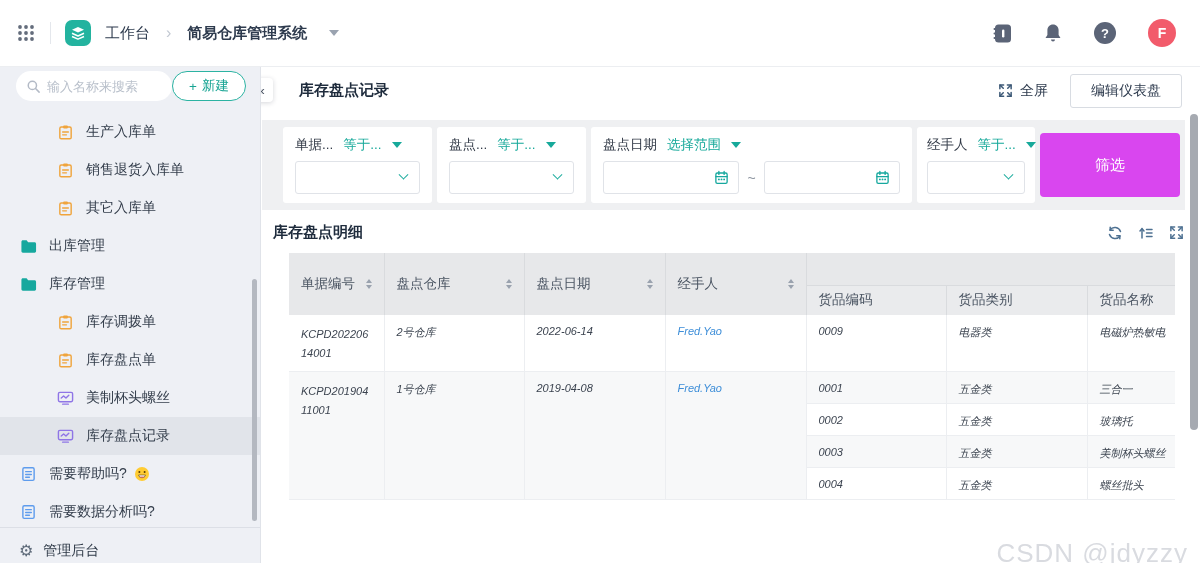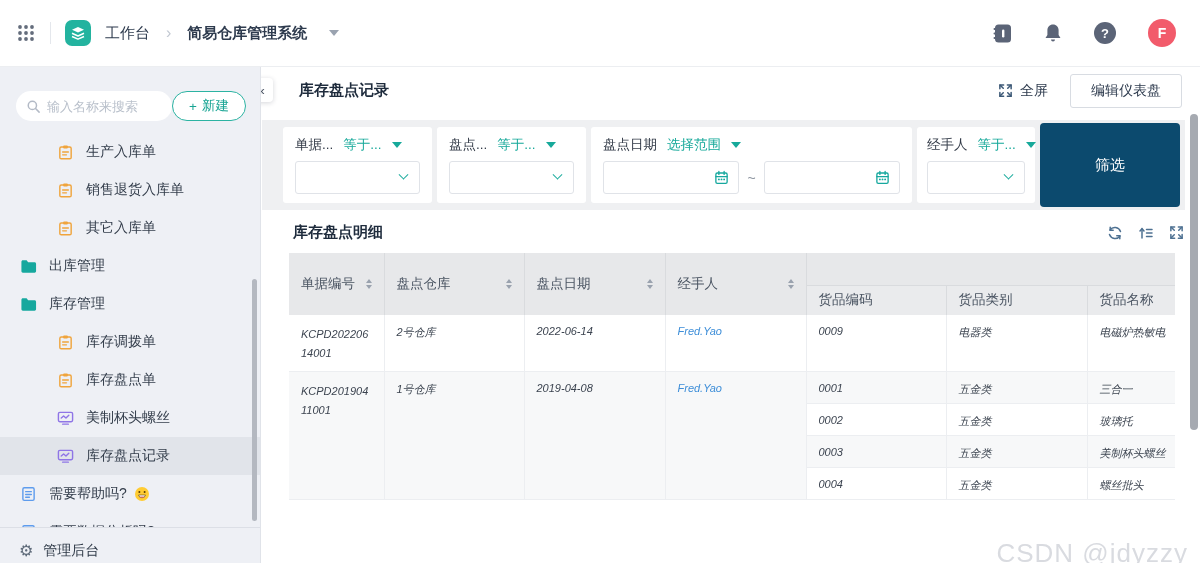--- a/index.html
+++ b/index.html
@@ -17,21 +17,21 @@
   .tb-caret { width:0;height:0;border-left:5px solid transparent;border-right:5px solid transparent;border-top:6px solid #9aa3b0; margin-left:8px; }
   .tb-right { display:flex; align-items:center; gap:32px; }
   .help-badge { width:22px;height:22px;border-radius:50%;background:#5b6477;color:#fff;display:flex;align-items:center;justify-content:center;font-size:13px;font-weight:700; }
   .avatar { width:28px;height:28px;border-radius:50%;background:#f25b6b;color:#fff;display:flex;align-items:center;justify-content:center;font-size:14px;font-weight:700; }
 
   
   .layout { display:flex; height:506px; }
 
   
   .sidebar { position:relative; width:261px; min-width:261px; background:#eef0f5; border-right:1px solid #e0e3e9; overflow:hidden; }
-  .side-top { display:flex; align-items:flex-end; padding:24px 14px 12px 16px; }
+  .side-top { display:flex; align-items:flex-end; padding:4px 14px 12px 16px; }
   .search-pill { flex:1; height:30px; background:#fff; border-radius:15px; display:flex; align-items:center; padding:0 10px; gap:6px; }
   .search-pill input { border:none; outline:none; width:100px; font-size:13px; color:#333; background:transparent; }
   .search-pill input::placeholder { color:#b9c0cb; }
   .new-btn { height:30px; padding:0 16px; border:1px solid #2cb3a2; color:#17a493; border-radius:15px; background:#fff; display:flex; align-items:center; gap:5px; font-size:13.5px; cursor:pointer; }
   .side-menu { }
   .side-item { height:38px; display:flex; align-items:center; cursor:pointer; }
   .side-item.indent0 { padding-left:19px; }
   .side-item.indent1 { padding-left:56px; }
   .side-item.selected { background:#e1e4ea; }
   .s-icon { width:18px; height:18px; display:flex; align-items:center; justify-content:center; }
@@ -59,25 +59,25 @@
   .f-card.w-small { width:118px; padding:9px 10px; }
   .f-labelrow { display:flex; align-items:center; gap:10px; font-size:13.5px; }
   .f-label { color:#333b48; white-space:nowrap; }
   .f-op { color:#17a99a; white-space:nowrap; }
   .f-caret { width:0;height:0;border-left:5px solid transparent;border-right:5px solid transparent;border-top:6px solid #17a99a; }
   .f-select { height:33px; border:1px solid #e0e3e8; border-radius:3px; display:flex; align-items:center; justify-content:flex-end; padding:0 12px; background:#fff; cursor:pointer; }
   .chev { width:7px; height:7px; border-right:1.6px solid #19ab9c; border-bottom:1.6px solid #19ab9c; transform:rotate(45deg) translate(-2px,-2px); }
   .f-dates { display:flex; align-items:center; gap:8px; }
   .f-dateinput { flex:1; height:33px; border:1px solid #e0e3e8; border-radius:3px; display:flex; align-items:center; justify-content:flex-end; padding:0 9px; background:#fff; cursor:pointer; }
   .f-tilde { color:#8a929e; }
-  .filter-btn { width:140px; height:84px; background:#0c4a6e; border:none; border-radius:4px; color:#fff; font-size:15px; cursor:pointer; }
+  .filter-btn { width:140px; height:64px; background:#d946ef; border:none; border-radius:4px; color:#fff; font-size:15px; cursor:pointer; }
 
   
   .table-card { padding-top:13px; }
-  .tc-head { display:flex; align-items:center; padding:0 16px 11px 32px; }
+  .tc-head { display:flex; align-items:center; padding:0 16px 11px 12px; }
   .tc-title { font-size:15px; font-weight:700; color:#1f2c3d; }
   .tc-tools { margin-left:auto; display:flex; align-items:center; gap:15px; }
   .tool { cursor:pointer; display:flex; }
   .table-clip { margin-left:28px; width:886px; overflow:hidden; }
   table { border-collapse:collapse; table-layout:fixed; width:1010px; }
   th { font-weight:400; text-align:left; font-size:13.5px; color:#495361; background:#e7e8ea; border-right:1px solid #d9dbde; padding:0 12px; }
   th.main-col { height:62px; }
   .th-flex { display:flex; align-items:center; justify-content:space-between; }
   .sorter { display:inline-flex; flex-direction:column; gap:2px; }
   .tri-up { width:0;height:0;border-left:3.5px solid transparent;border-right:3.5px solid transparent;border-bottom:4.5px solid #9aa2ae; }

